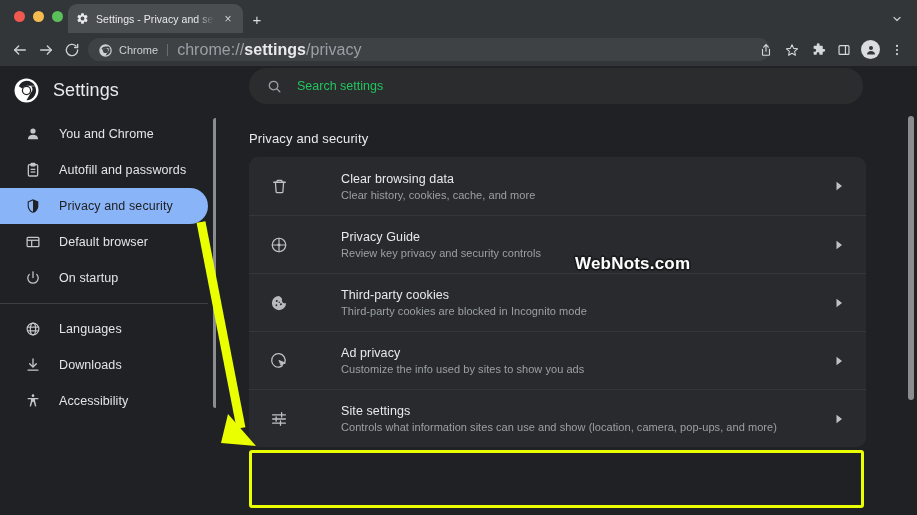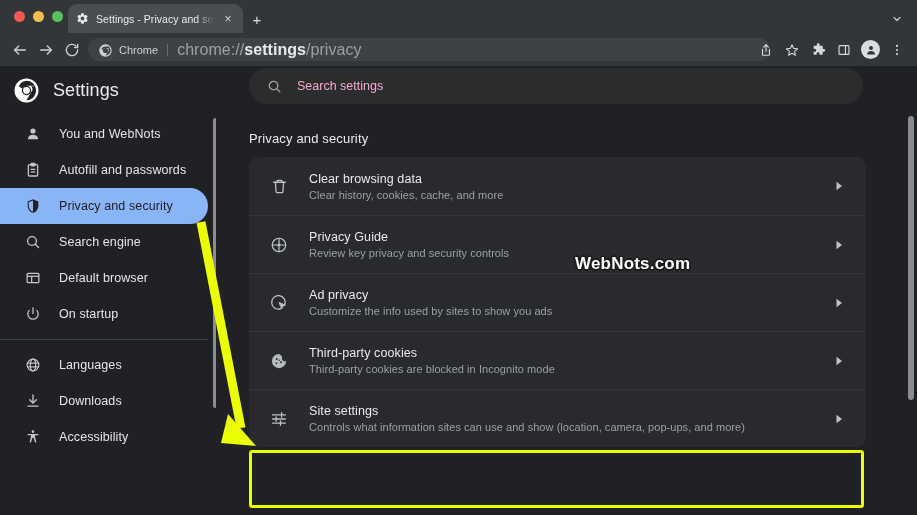--- a/index.html
+++ b/index.html
@@ -65,21 +65,21 @@
   
   .st-header { position:absolute; left:0; top:66px; width:917px; height:50px; background:#202124; }
   .st-brand { position:absolute; left:14px; top:12px; display:flex; align-items:center; gap:14px; }
   .st-logo { width:25px; height:25px; flex:0 0 25px; }
   .st-title { font-size:18px; color:#e8eaed; letter-spacing:.1px; }
   .st-search {
     position:absolute; left:249px; top:68px; width:614px; height:36px;
     background:#2b2c2e; border-radius:18px; display:flex; align-items:center; padding:0 18px; gap:15px;
   }
   .st-search-icon { width:15px; height:15px; flex:0 0 15px; color:#9aa0a6; }
-  .st-search-ph { font-size:12.5px; color:#f9a8d4; }
+  .st-search-ph { font-size:12.5px; color:#22c55e; }
 
   
   .sidebar {
     position:absolute; left:0; top:116px; width:216px; height:399px;
     background:#202124; overflow:hidden;
   }
   .nav-item {
     position:relative; height:36px; display:flex; align-items:center;
     padding-left:24px; gap:18px; margin-right:8px; border-radius:0 18px 18px 0;
   }
@@ -95,21 +95,21 @@
   
   .main { position:absolute; left:216px; top:116px; width:701px; height:399px; background:#202124; overflow:hidden; }
   .main-title { position:absolute; left:33px; top:15px; font-size:13px; color:#e8eaed; letter-spacing:.15px; }
   .card {
     position:absolute; left:33px; top:41px; width:617px;
     background:#292a2d; border-radius:9px; overflow:hidden;
   }
   .row { position:relative; height:58px; display:flex; align-items:center; padding:0 14px 0 0; }
   .row + .row { border-top:1px solid #35363a;justify-content:flex-end; }
   .row-ico { width:60px; flex:0 0 60px; display:flex; align-items:center; justify-content:center; color:#bfc2c5; }
-  .row-text { flex:1 1 auto; display:flex; flex-direction:column; gap:3px; min-width:0; }
+  .row-text { flex:1 1 auto; display:flex; flex-direction:column; gap:3px; min-width:0;margin-left:32px; }
   .row-title { font-size:12.5px; color:#e8eaed; letter-spacing:.1px; }
   .row-sub { font-size:11px; color:#9aa0a6; letter-spacing:.05px; }
   .row-chev { width:26px; flex:0 0 26px; display:flex; align-items:center; justify-content:center; color:#bfc2c5; }
 
   .main-scrollbar { position:absolute; right:3px; top:116px; width:6px; height:284px;
     background:#8a8d90; border-radius:3px; }
 
   
   .anno-arrow { position:absolute; left:0; top:0; width:917px; height:515px; pointer-events:none; }
   .anno-box {
@@ -259,21 +259,21 @@
 
   <div class="sidebar">
 
     <div class="nav-item">
       <span class="nav-ico">
         <svg width="16" height="16" viewBox="0 0 24 24" fill="currentColor">
             <circle cx="12" cy="7.5" r="3.9"></circle>
             <path d="M12 13c-4.2 0-7.5 2.5-7.5 5.6V20h15v-1.4C19.5 15.5 16.2 13 12 13z"></path>
           </svg>
       </span>
-      <span class="nav-label">You and WebNots</span>
+      <span class="nav-label">You and Chrome</span>
     </div>
 
     <div class="nav-item">
       <span class="nav-ico">
         <svg width="16" height="16" viewBox="0 0 24 24" fill="none" stroke="currentColor" stroke-width="1.9" stroke-linejoin="round">
           <rect x="5" y="4" width="14" height="17" rx="1.8"></rect>
             <rect x="9" y="2.2" width="6" height="3.6" rx="1.1" fill="currentColor"></rect>
           <line x1="8.5" y1="11" x2="15.5" y2="11"></line>
             <line x1="8.5" y1="15" x2="15.5" y2="15"></line>
         </svg>
@@ -286,29 +286,20 @@
         <svg width="16" height="16" viewBox="0 0 24 24" fill="currentColor">
           <path d="M12 2L4 5.3v6.2c0 5 3.4 9.6 8 10.6 4.6-1 8-5.6 8-10.6V5.3z"></path>
           <path d="M12 3.6v17c-3.6-1-6.4-4.9-6.4-9.1V6.4z" fill="#8ab4f8"></path>
         </svg>
       </span>
       <span class="nav-label">Privacy and security</span>
     </div>
 
 
 
-    <div class="nav-item">
-      <span class="nav-ico">
-        <svg width="16" height="16" viewBox="0 0 24 24" fill="none" stroke="currentColor" stroke-width="2" stroke-linecap="round">
-          <circle cx="10.5" cy="10.5" r="6.6"></circle>
-            <line x1="15.4" y1="15.4" x2="20.3" y2="20.3"></line>
-        </svg>
-      </span>
-      <span class="nav-label">Search engine</span>
-    </div>
 
     <div class="nav-item">
       <span class="nav-ico">
         <svg width="16" height="16" viewBox="0 0 24 24" fill="none" stroke="currentColor" stroke-width="1.9">
           <rect x="3.2" y="5" width="17.6" height="14" rx="1.5"></rect>
             <line x1="3.2" y1="9.4" x2="20.8" y2="9.4"></line>
             <line x1="10" y1="9.4" x2="10" y2="19"></line>
         </svg>
       </span>
       <span class="nav-label">Default browser</span>
@@ -403,49 +394,49 @@
         </span>
         <span class="row-chev">
           <svg width="10" height="10" viewBox="0 0 10 10" fill="currentColor">
               <polygon points="2.5,0.8 8,5 2.5,9.2"></polygon>
             </svg>
         </span>
       </div>
 
       <div class="row">
         <span class="row-ico">
-          <svg width="18" height="18" viewBox="0 0 24 24" fill="none" stroke="currentColor" stroke-width="1.7" stroke-linecap="round">
-            <path d="M19.6 14.4A9 9 0 1014.4 19.6"></path>
-            <path d="M12.4 11.4l8 3.4-3.3 1.3-1.3 3.3z" fill="currentColor" stroke="currentColor" stroke-width="1.2" stroke-linejoin="round"></path>
-          </svg>
-        </span>
-        <span class="row-text">
-          <span class="row-title">Ad privacy</span>
-          <span class="row-sub">Customize the info used by sites to show you ads</span>
-        </span>
-        <span class="row-chev">
-          <svg width="10" height="10" viewBox="0 0 10 10" fill="currentColor">
-              <polygon points="2.5,0.8 8,5 2.5,9.2"></polygon>
-            </svg>
-        </span>
-      </div>
-
-      <div class="row">
-        <span class="row-ico">
           <svg width="18" height="18" viewBox="0 0 24 24" fill="currentColor">
             <path d="M12 2.5A9.5 9.5 0 1021.5 12a4 4 0 01-5.3-5.3A9.4 9.4 0 0012 2.5z" opacity=".95"></path>
             <circle cx="9" cy="9.2" r="1.35" fill="#292a2d"></circle>
               <circle cx="14.6" cy="13.6" r="1.35" fill="#292a2d"></circle>
             <circle cx="8.5" cy="15" r="1.2" fill="#292a2d"></circle>
               <circle cx="12.3" cy="11" r=".95" fill="#292a2d"></circle>
           </svg>
         </span>
         <span class="row-text">
           <span class="row-title">Third-party cookies</span>
           <span class="row-sub">Third-party cookies are blocked in Incognito mode</span>
+        </span>
+        <span class="row-chev">
+          <svg width="10" height="10" viewBox="0 0 10 10" fill="currentColor">
+              <polygon points="2.5,0.8 8,5 2.5,9.2"></polygon>
+            </svg>
+        </span>
+      </div>
+
+      <div class="row">
+        <span class="row-ico">
+          <svg width="18" height="18" viewBox="0 0 24 24" fill="none" stroke="currentColor" stroke-width="1.7" stroke-linecap="round">
+            <path d="M19.6 14.4A9 9 0 1014.4 19.6"></path>
+            <path d="M12.4 11.4l8 3.4-3.3 1.3-1.3 3.3z" fill="currentColor" stroke="currentColor" stroke-width="1.2" stroke-linejoin="round"></path>
+          </svg>
+        </span>
+        <span class="row-text">
+          <span class="row-title">Ad privacy</span>
+          <span class="row-sub">Customize the info used by sites to show you ads</span>
         </span>
         <span class="row-chev">
           <svg width="10" height="10" viewBox="0 0 10 10" fill="currentColor">
               <polygon points="2.5,0.8 8,5 2.5,9.2"></polygon>
             </svg>
         </span>
       </div>
 
 
       <div class="row">

